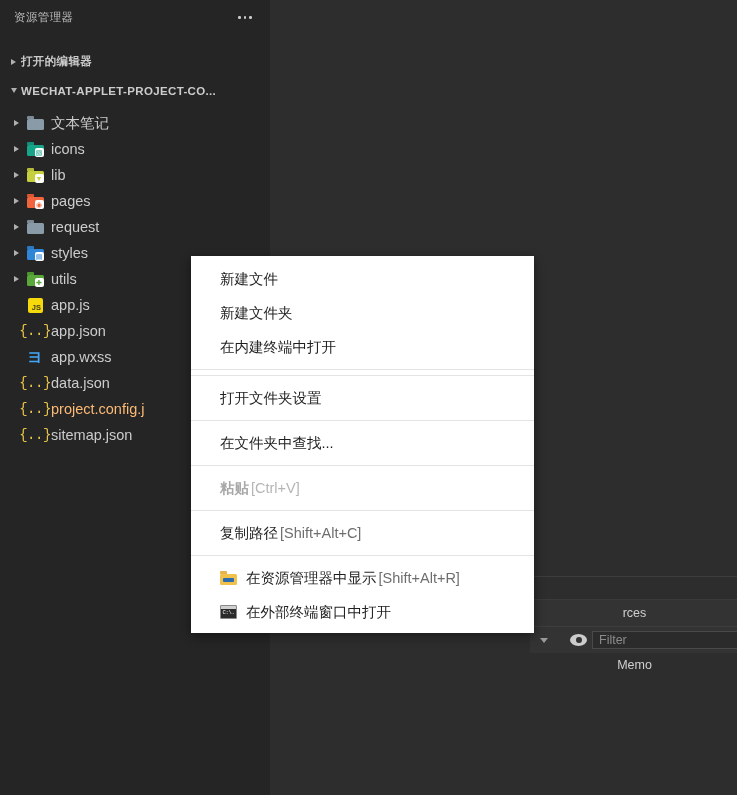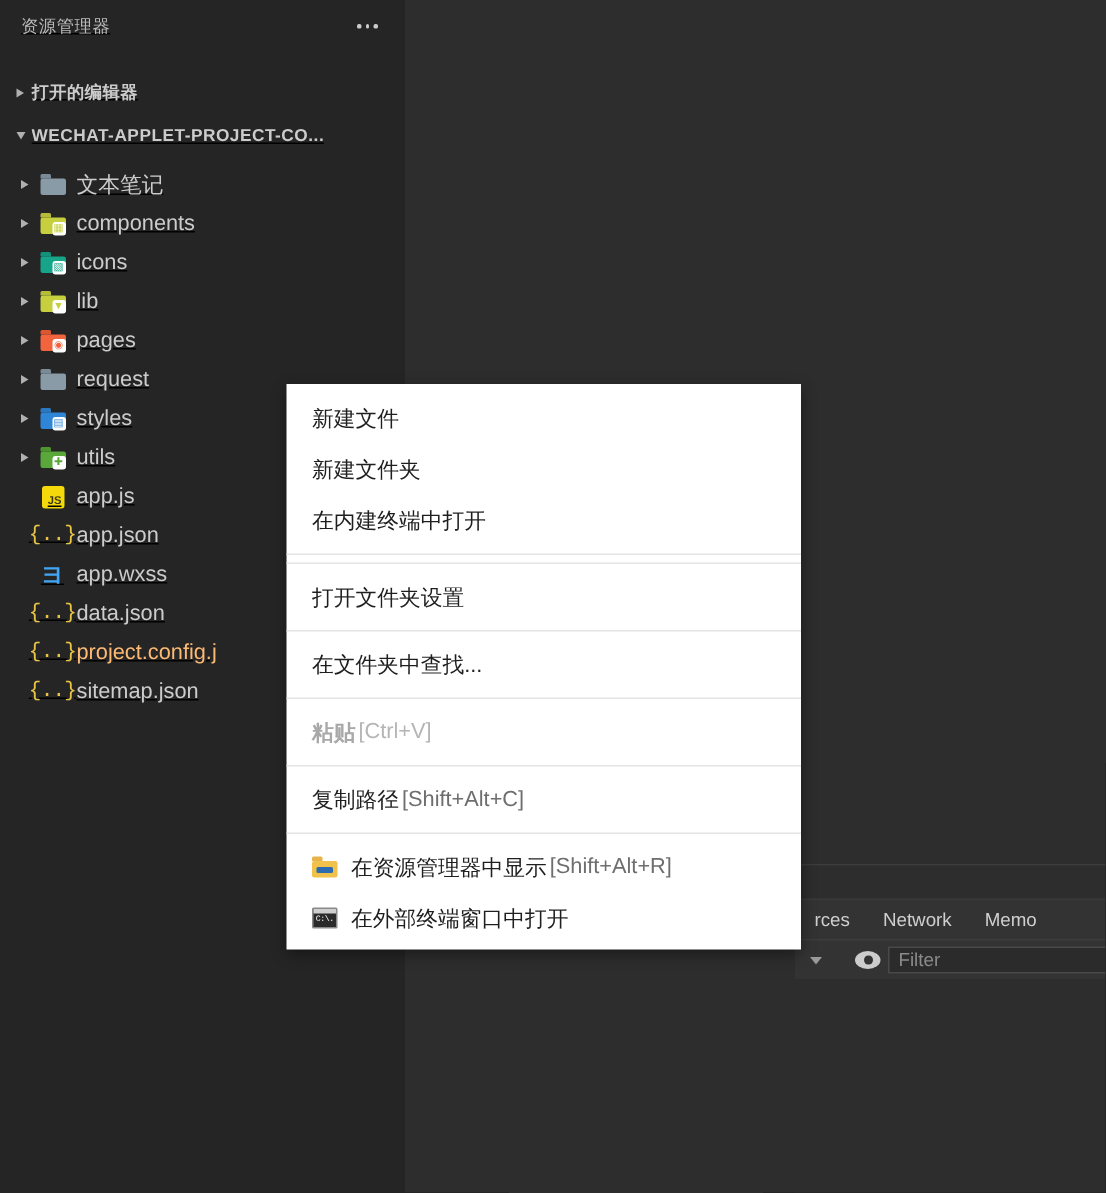--- a/index.html
+++ b/index.html
@@ -22,21 +22,20 @@
   }
 
   
   .sidebar {
     position: absolute;
     left: 0; top: 0;
     width: 270px;
     height: 795px;
     background: #252526;
     overflow: hidden;
-    text-decoration: underline;
   }
   .sidebar-header {
     height: 35px;
     display: flex;
     align-items: center;
     justify-content: space-between;
     padding: 0 14px 0 14px;
     box-sizing: border-box;
   }
   .sidebar-title {
@@ -228,20 +227,21 @@
     background: #2d2d2d;
     border-bottom: 1px solid #3a3a3a;
   }
   .devtools-tabs {
     height: 26px;
     display: flex;
     align-items: center;
     background: #333333;
     padding-left: 2px;
     box-sizing: border-box;
+    flex-direction: column;
   }
   .dt-tab {
     color: #cfcfcf;
     font-size: 12.5px;
     padding: 0 11px;
     white-space: nowrap;
     cursor: pointer;
     line-height: 26px;
   }
   .devtools-toolbar {
@@ -319,21 +319,21 @@
     background: #ffffff;
     box-shadow: 0 3px 10px rgba(0,0,0,0.45);
     padding: 6px 0 4px 0;
     box-sizing: border-box;
     z-index: 30;
   }
   .menu-item {
     height: 34px;
     display: flex;
     align-items: center;
-    padding-left: 17px;
+    padding-left: 29px;
     box-sizing: border-box;
     cursor: pointer;
     white-space: nowrap;
   }
   .menu-item.disabled { cursor: default; }
   .menu-icon-slot {
     width: 26px;
     flex: none;
     display: flex;
     align-items: center;
@@ -440,33 +440,20 @@
           <span class="twisty">
             <span class="arrow arrow-right"></span>
           </span>
           <span class="icon-slot">
             <span class="folder">
               <span class="tab" style="background:#7a8a96"></span>
               <span class="body" style="background:#8a9ba8"></span>
             </span>
           </span>
           <span class="tree-label">文本笔记</span>
-        </div>
-        <div class="tree-row">
-          <span class="twisty">
-            <span class="arrow arrow-right"></span>
-          </span>
-          <span class="icon-slot">
-            <span class="folder">
-              <span class="tab" style="background:#b4bc38"></span>
-              <span class="body" style="background:#c6cf3e"></span>
-              <span class="glyph" style="background:#ffffff;color:#c6cf3e">▦</span>
-            </span>
-          </span>
-          <span class="tree-label">components</span>
         </div>
         <div class="tree-row">
           <span class="twisty">
             <span class="arrow arrow-right"></span>
           </span>
           <span class="icon-slot">
             <span class="folder">
               <span class="tab" style="background:#13907a"></span>
               <span class="body" style="background:#17a589"></span>
               <span class="glyph" style="background:#ffffff;color:#17a589">▧</span>

